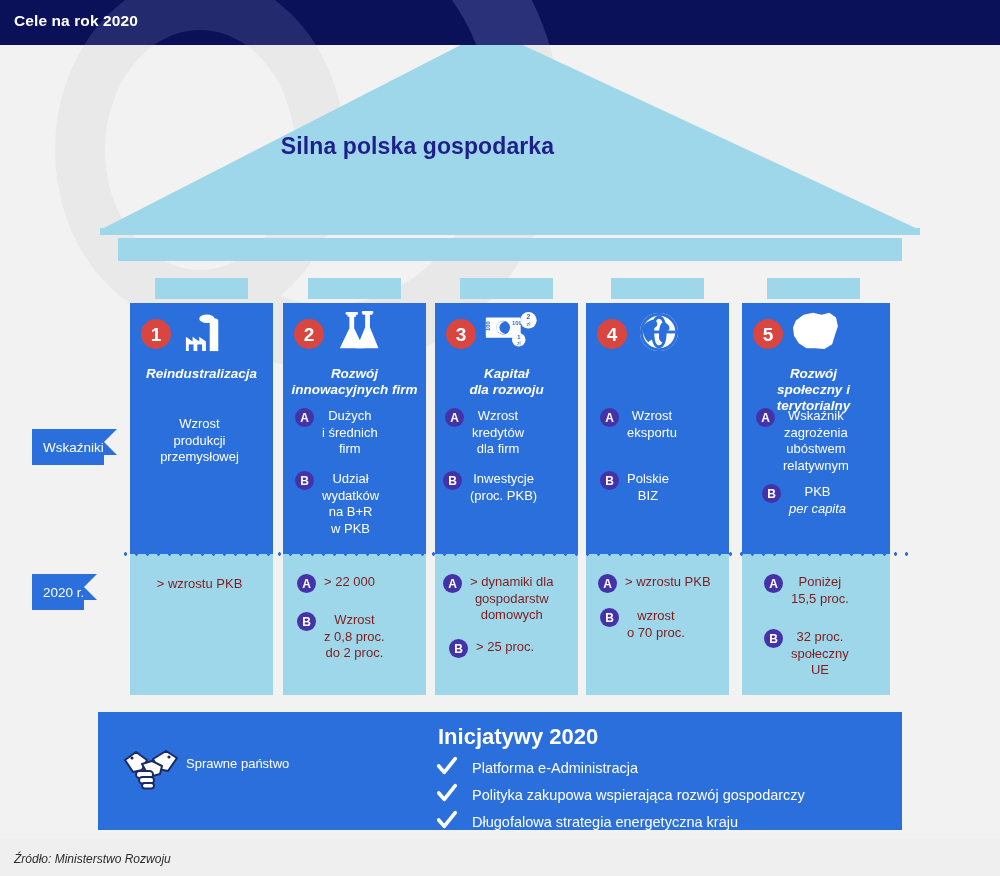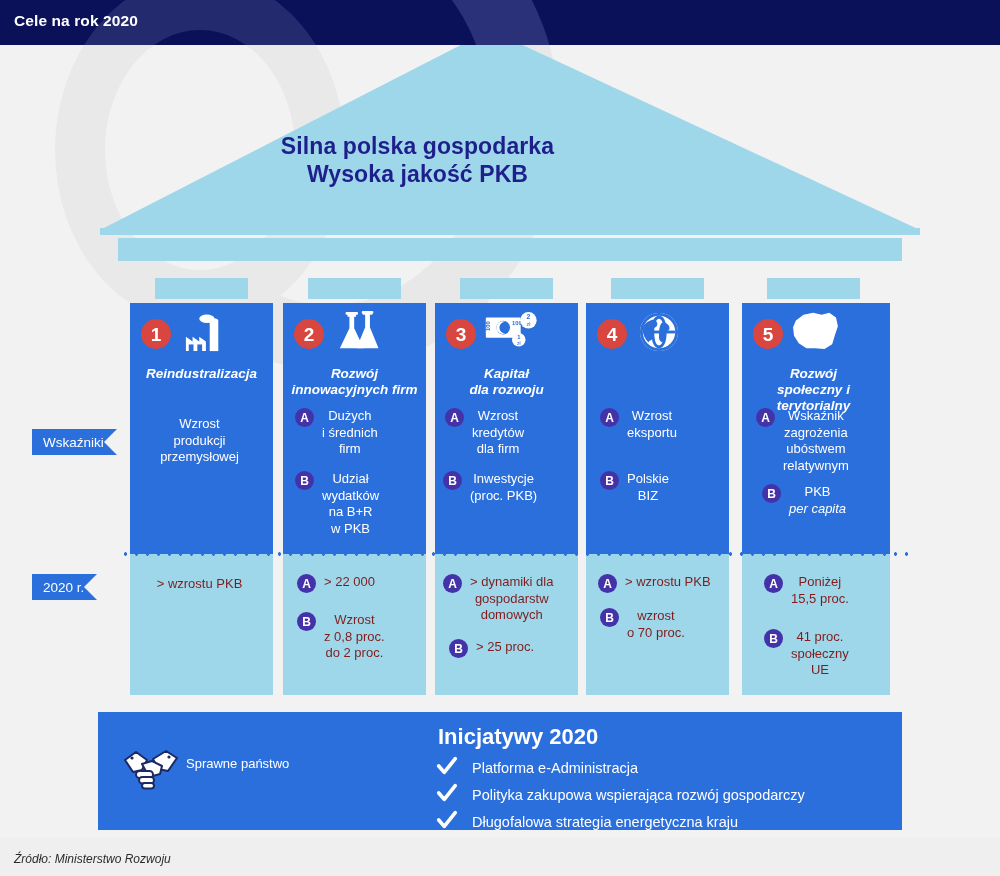--- a/index.html
+++ b/index.html
@@ -84,21 +84,21 @@
 
   
   .dots{
     position:absolute;left:120px;top:551px;width:790px;height:6px;z-index:6;
     background-image:radial-gradient(circle, #2b6fdc 1.6px, transparent 1.9px);
     background-size:11px 6px;background-repeat:repeat-x;
   }
 
   
   .tag{
-    position:absolute;height:26px;background:#2b6fdc;color:#fff;
+    position:absolute;height:36px;background:#2b6fdc;color:#fff;
     font-size:13.5px;font-weight:normal;display:flex;align-items:center;
     padding-left:11px;z-index:7;
   }
   .tag .tip{
     position:absolute;right:-13px;top:0;width:0;height:0;
     border-top:13px solid #2b6fdc;border-bottom:13px solid #2b6fdc;
     border-right:13px solid transparent;
   }
 
   
@@ -149,21 +149,20 @@
     </svg>
     <div class="header-title">Cele na rok 2020</div>
   </div>
 
   <svg class="pediment" viewBox="0 0 820 205" preserveAspectRatio="none">
     <polygon points="390,0 820,200 0,200" fill="#9ed7ea"></polygon>
     <rect x="0" y="198" width="820" height="7" fill="#9ed7ea"></rect>
   </svg>
   <div class="pediment-text">
     <div>Silna polska gospodarka</div>
-    <div>Wysoka jakość PKB</div>
   </div>
 
   <div class="architrave"></div>
 
   <div id="columns-host">
       <div class="capital" style="left: 155px; width: 93px;"></div>
       <div class="col col1" style="left: 130px; width: 143px;">
         <div class="col-top">
           <div class="num-badge">1</div>
           <div class="col-icon" style="left: 52px; top: 10px;"><svg fill="#ffffff" viewBox="0 0 46 42" width="44" height="40">
@@ -375,21 +374,21 @@
           <div class="ind" style="top: 20px; left: 22px; width: 122px;">
             <span class="letter">A</span>
             <span class="bot-text">
               <div>Poniżej</div>
               <div>15,5 proc.</div>
             </span>
           </div>
           <div class="ind" style="top: 75px; left: 22px; width: 122px;">
             <span class="letter">B</span>
             <span class="bot-text">
-              <div>41 proc.</div>
+              <div>32 proc.</div>
               <div>społeczny</div>
               <div>UE</div>
             </span>
           </div>
         </div>
       </div>
     </div>
 
   <div class="dots"></div>
 

